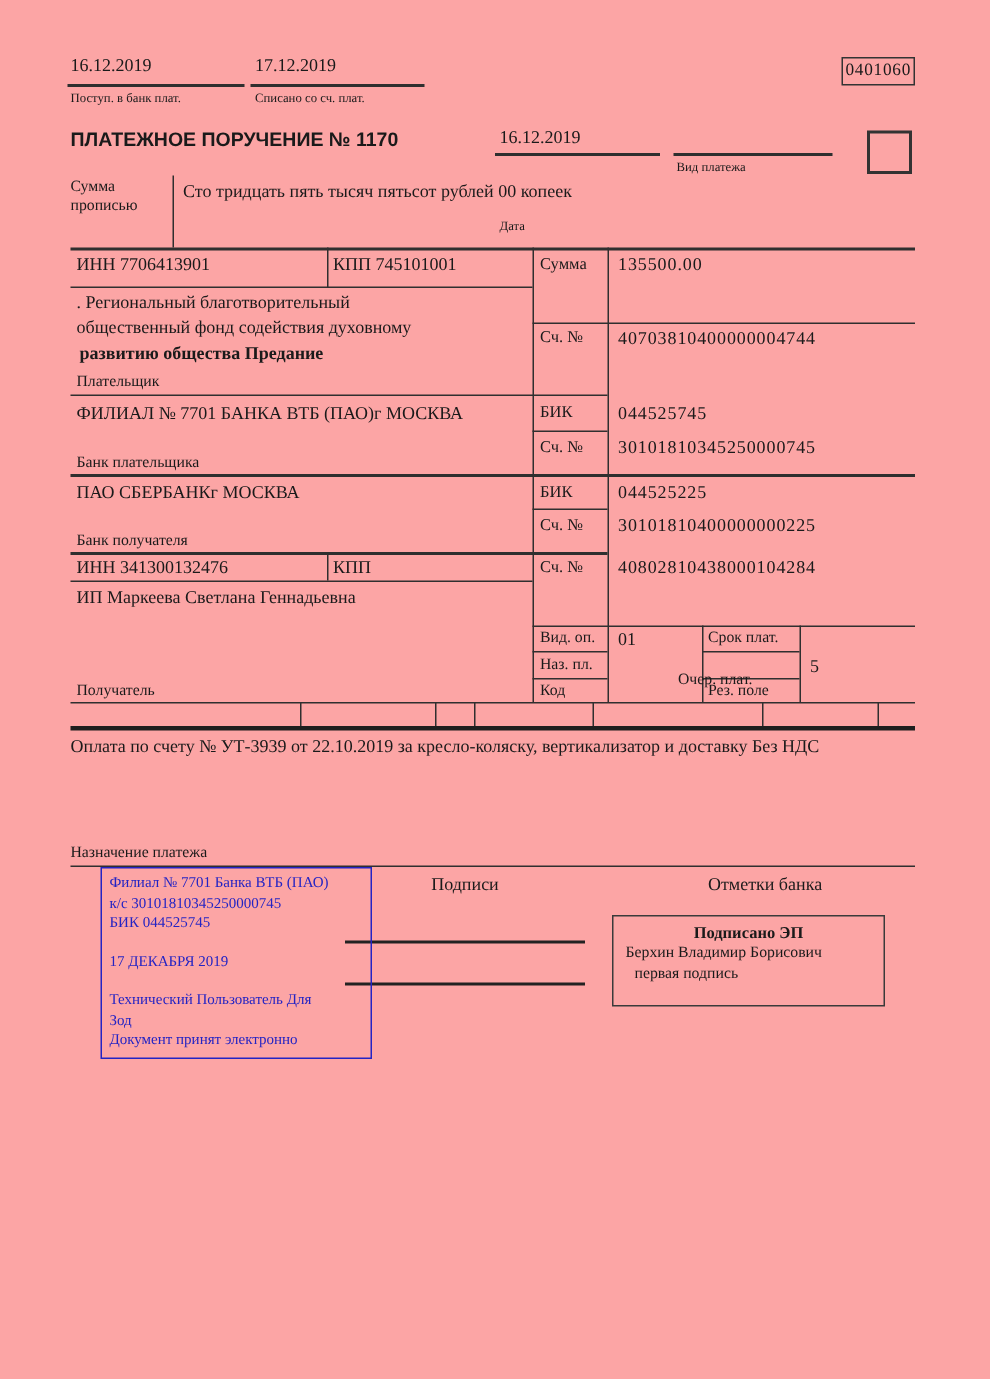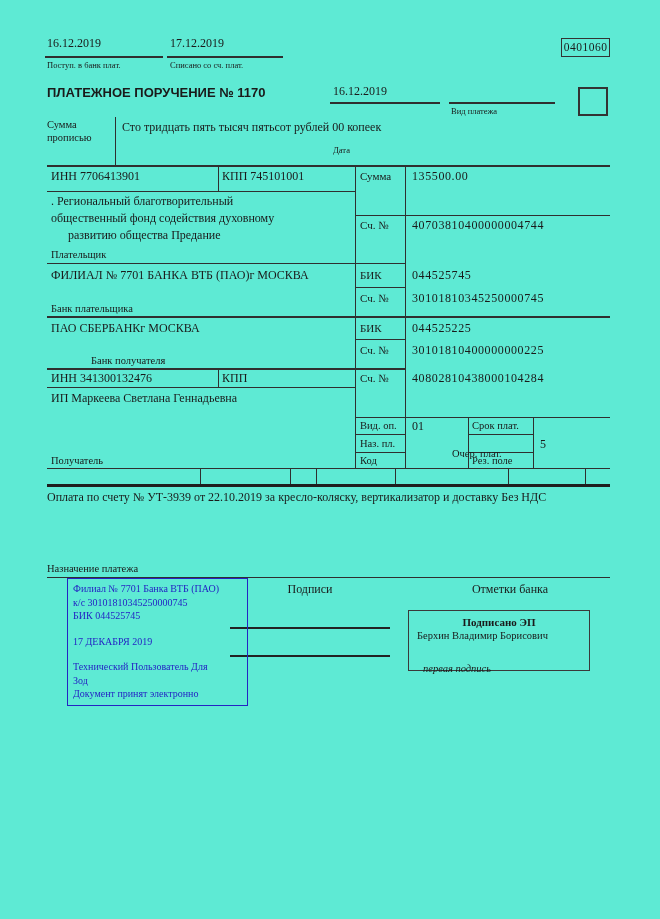--- a/index.html
+++ b/index.html
@@ -1,16 +1,16 @@
 <!DOCTYPE html>
 <html><head>
 <meta charset="utf-8">
 <style>
   html,body{margin:0;padding:0;background:#e8e8e8;}
-  .page{position:relative;width:660px;height:919px;background:#5eead4;
+  .page{position:relative;width:660px;height:919px;background:#fca5a5;
         font-family:"Liberation Serif", serif;color:#1a1a1a;overflow:hidden;}
   .abs{position:absolute;white-space:nowrap;}
   .h{position:absolute;background:#2f2f2f;height:1px;}
   .v{position:absolute;background:#2f2f2f;width:1px;}
   .t12{font-size:12px;line-height:15px;}
   .t11{font-size:11px;line-height:13px;}
   .t10{font-size:10.5px;line-height:12px;}
   .t8{font-size:8.5px;line-height:10px;}
   .num{letter-spacing:0.6px;}
   .bold{font-weight:bold;}
@@ -18,21 +18,21 @@
   .center{text-align:center;}
   .box{position:absolute;border:1.5px solid #333;box-sizing:border-box;}
   .stamp{position:absolute;left:47px;top:578px;width:181px;height:128px;
          border:1.5px solid #2424c4;color:#2424c4;box-sizing:border-box;
          padding:3px 5px;font-size:10px;line-height:13.5px;margin-left:20px;}
   .stamp .gap{height:12px;}
   .esign{position:absolute;left:408px;top:610px;width:182px;height:61px;
          border:1.5px solid #3a3a3a;box-sizing:border-box;padding-top:4px;}
   .esign .title{font-size:11px;font-weight:bold;text-align:center;line-height:14px;}
   .esign .signer{font-size:10.5px;padding-left:8px;line-height:14px;}
-  .esign .sigtype{font-size:10.5px;font-style:italic;padding-left:14px;line-height:13px;margin-top:19px;}
+  .esign .sigtype{font-size:10.5px;padding-left:14px;line-height:13px;}
   .esign .verified{font-size:11px;font-weight:bold;padding-left:72px;line-height:14px;}
 </style>
 </head>
 <body>
 
 <div class="page">
 
   <div class="abs t12" style="left:47px;top:36px;">16.12.2019</div>
   <div class="h" style="left:45px;top:56px;width:118px;height:1.5px;"></div>
   <div class="abs t8" style="left:47px;top:60px;">Поступ. в банк плат.</div>
@@ -86,38 +86,38 @@
   <div class="v" style="left:395px;top:468px;height:16px;"></div>
   <div class="v" style="left:508px;top:468px;height:16px;"></div>
   <div class="v" style="left:585px;top:468px;height:16px;"></div>
 
   <div class="abs t12" style="left:51px;top:169px;">ИНН 7706413901</div>
   <div class="abs t12" style="left:222px;top:169px;">КПП 745101001</div>
   <div class="abs t11" style="left:360px;top:170px;">Сумма</div>
   <div class="abs t12 num" style="left:412px;top:169px;">135500.00</div>
   <div class="abs t12" style="left:51px;top:194px;">. Региональный благотворительный</div>
   <div class="abs t12" style="left:51px;top:211px;">общественный фонд содействия духовному</div>
-  <div class="abs t12" style="left:68px;top:228px;">развитию общества Предание</div>
+  <div class="abs t12" style="left:53px;top:228px;font-weight:bold;">развитию общества Предание</div>
   <div class="abs t11" style="left:360px;top:219px;">Сч. №</div>
   <div class="abs t12 num" style="left:412px;top:218px;">40703810400000004744</div>
   <div class="abs t10" style="left:51px;top:249px;">Плательщик</div>
 
   <div class="abs t12" style="left:51px;top:268px;">ФИЛИАЛ № 7701 БАНКА ВТБ (ПАО)г МОСКВА</div>
   <div class="abs t11" style="left:360px;top:269px;">БИК</div>
   <div class="abs t12 num" style="left:412px;top:268px;">044525745</div>
   <div class="abs t11" style="left:360px;top:292px;">Сч. №</div>
   <div class="abs t12 num" style="left:412px;top:291px;">30101810345250000745</div>
   <div class="abs t10" style="left:51px;top:303px;">Банк плательщика</div>
 
   <div class="abs t12" style="left:51px;top:321px;">ПАО СБЕРБАНКг МОСКВА</div>
   <div class="abs t11" style="left:360px;top:322px;">БИК</div>
   <div class="abs t12 num" style="left:412px;top:321px;">044525225</div>
   <div class="abs t11" style="left:360px;top:344px;">Сч. №</div>
   <div class="abs t12 num" style="left:412px;top:343px;">30101810400000000225</div>
-  <div class="abs t10" style="left:51px;top:355px;margin-left:40px;">Банк получателя</div>
+  <div class="abs t10" style="left:51px;top:355px;">Банк получателя</div>
 
   <div class="abs t12" style="left:51px;top:371px;">ИНН 341300132476</div>
   <div class="abs t12" style="left:222px;top:371px;">КПП</div>
   <div class="abs t11" style="left:360px;top:372px;">Сч. №</div>
   <div class="abs t12 num" style="left:412px;top:371px;">40802810438000104284</div>
   <div class="abs t12" style="left:51px;top:391px;">ИП Маркеева Светлана Геннадьевна</div>
   <div class="abs t10" style="left:360px;top:420px;">Вид. оп.</div>
   <div class="abs t12" style="left:412px;top:419px;">01</div>
   <div class="abs t10" style="left:472px;top:420px;">Срок плат.</div>
   <div class="abs t10" style="left:360px;top:438px;">Наз. пл.</div>

